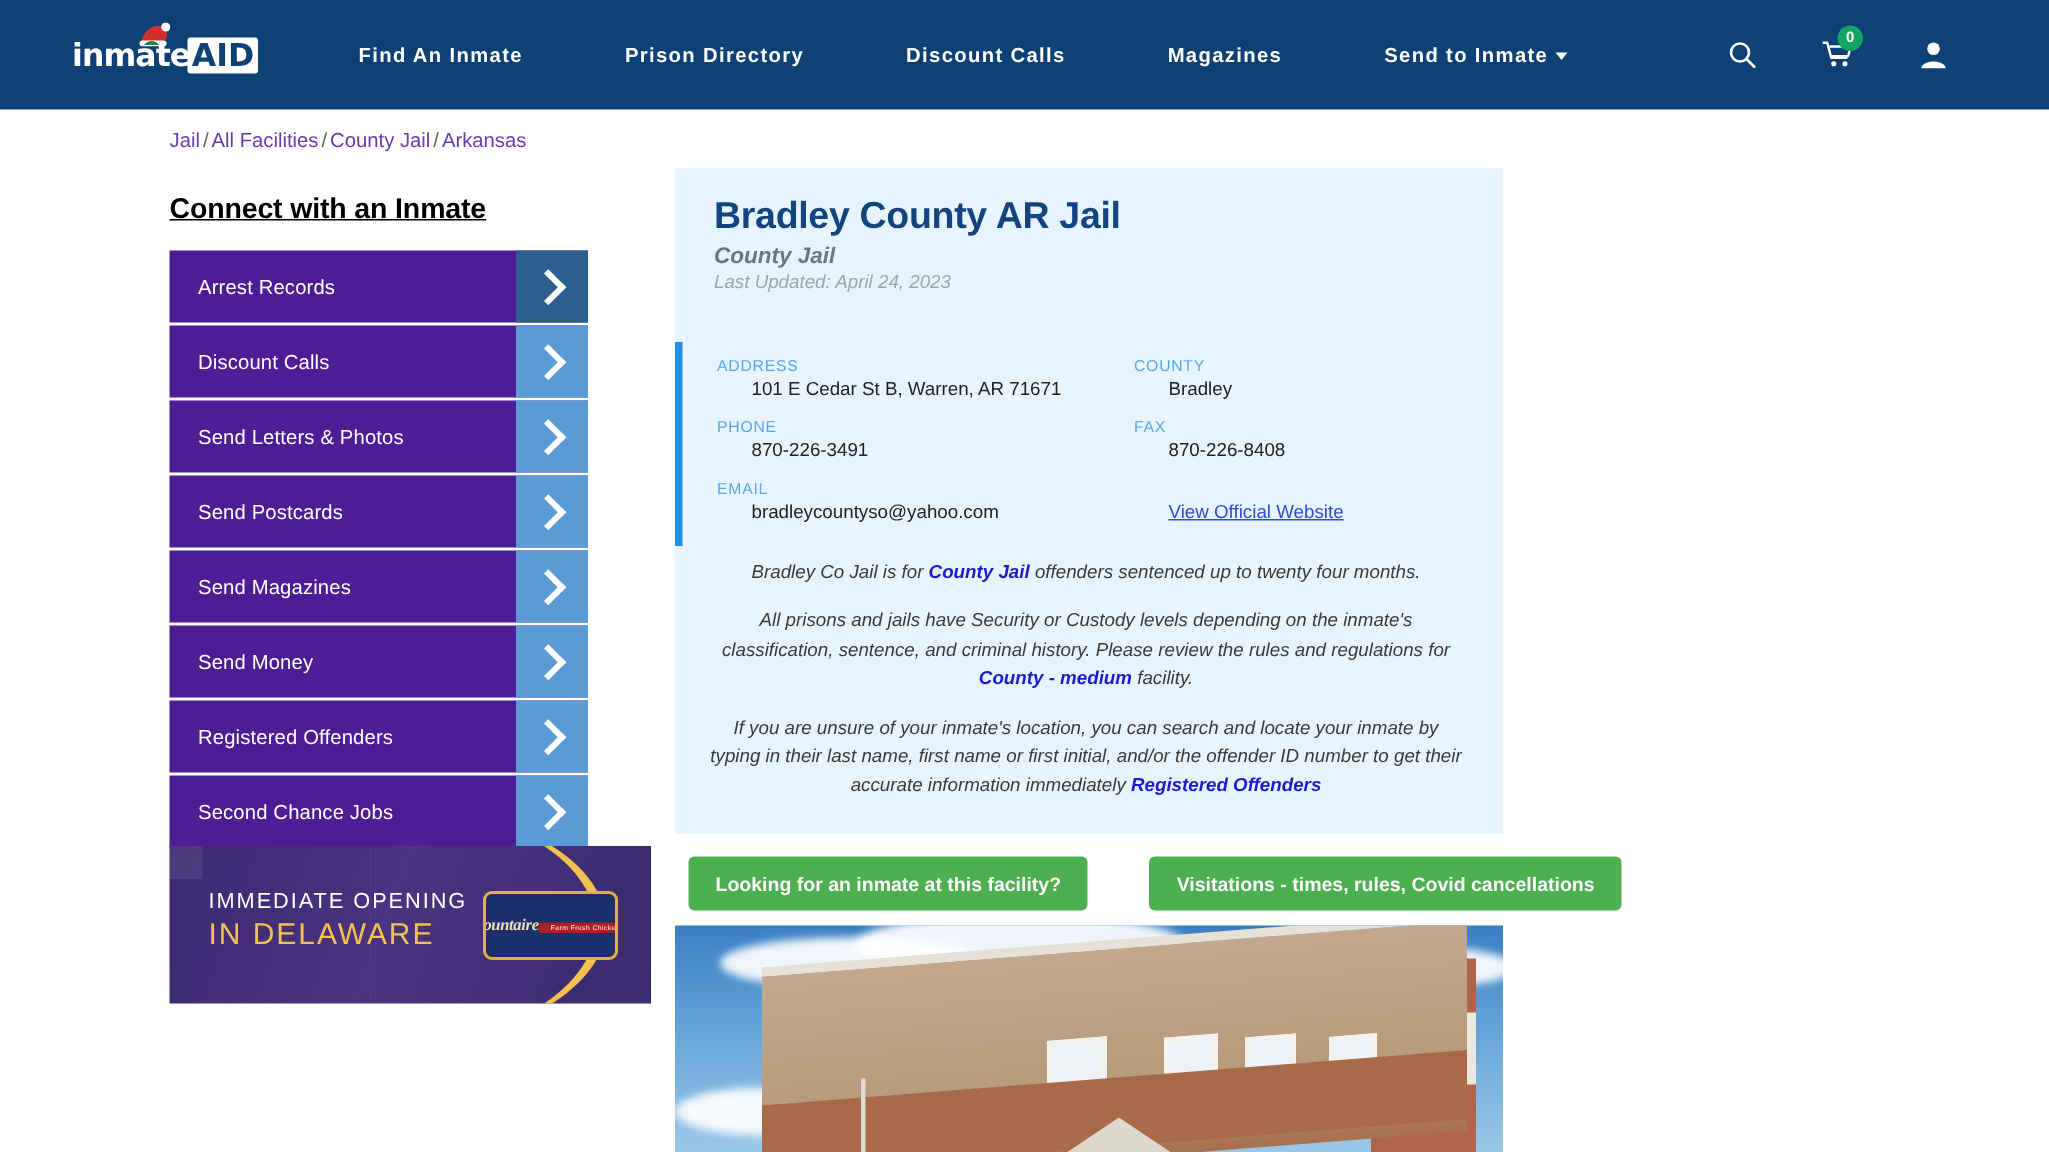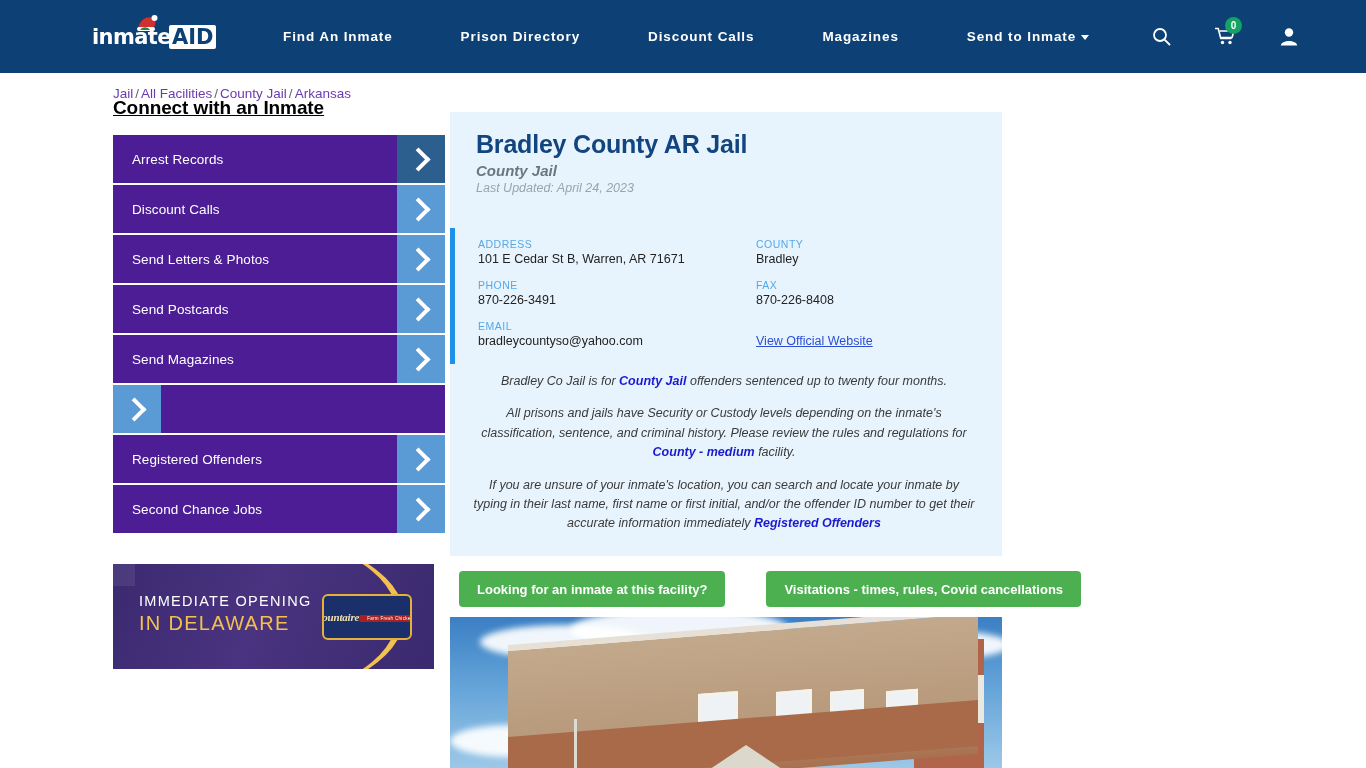--- a/index.html
+++ b/index.html
@@ -17,21 +17,21 @@
 
   
   .header {
     height: 73px;
     background: #0d4074;
     display: flex;
     align-items: center;
     position: relative;
   }
   .logo {
-    margin-left: 92px;
+    margin-left: 48px;
     width: 104px;
     height: 30px;
     position: relative;
     display: flex;
     align-items: center;
   }
   .logo-text {
     font-size: 21px;
     font-weight: bold;
     color: #ffffff;
@@ -123,22 +123,22 @@
   .breadcrumb a {
     color: #6a3ab2;
     text-decoration: none;
   }
   .breadcrumb .sep { color: #666; margin: 0 2px; }
 
   
   .sidebar {
     position: absolute;
     left: 113px;
-    top: 97px;
-    width: 332px;
+    top: 129px;
+    width: 279px;
   }
   .sidebar-title {
     font-size: 19px;
     font-weight: bold;
     color: #000;
     text-decoration: underline;
     margin: 0 0 16px 0;
     letter-spacing: -0.1px;
   }
   .side-btn {
@@ -302,20 +302,21 @@
   }
   .info-label {
     font-size: 10.5px;
     color: #55a8e8;
     letter-spacing: 0.5px;
     margin-bottom: 2px;
   }
   .info-value {
     font-size: 12.5px;
     color: #222;
+    margin-left: 23px;
   }
   .info-value a {
     color: #2c4ed4;
     text-decoration: underline;
   }
 
   .desc {
     padding: 6px 26px 22px 22px;
     text-align: center;
   }
@@ -548,20 +549,21 @@
         <span class="chev"></span>
       </div>
   </div>
   <div class="side-btn">
     <div class="side-btn-label">Send Magazines</div>
     <div class="side-btn-arrow">
         <span class="chev"></span>
       </div>
   </div>
   <div class="side-btn">
+    <div class="side-btn-label">Send Money</div>
     <div class="side-btn-arrow">
         <span class="chev"></span>
       </div>
   </div>
   <div class="side-btn">
     <div class="side-btn-label">Registered Offenders</div>
     <div class="side-btn-arrow">
         <span class="chev"></span>
       </div>
   </div>

